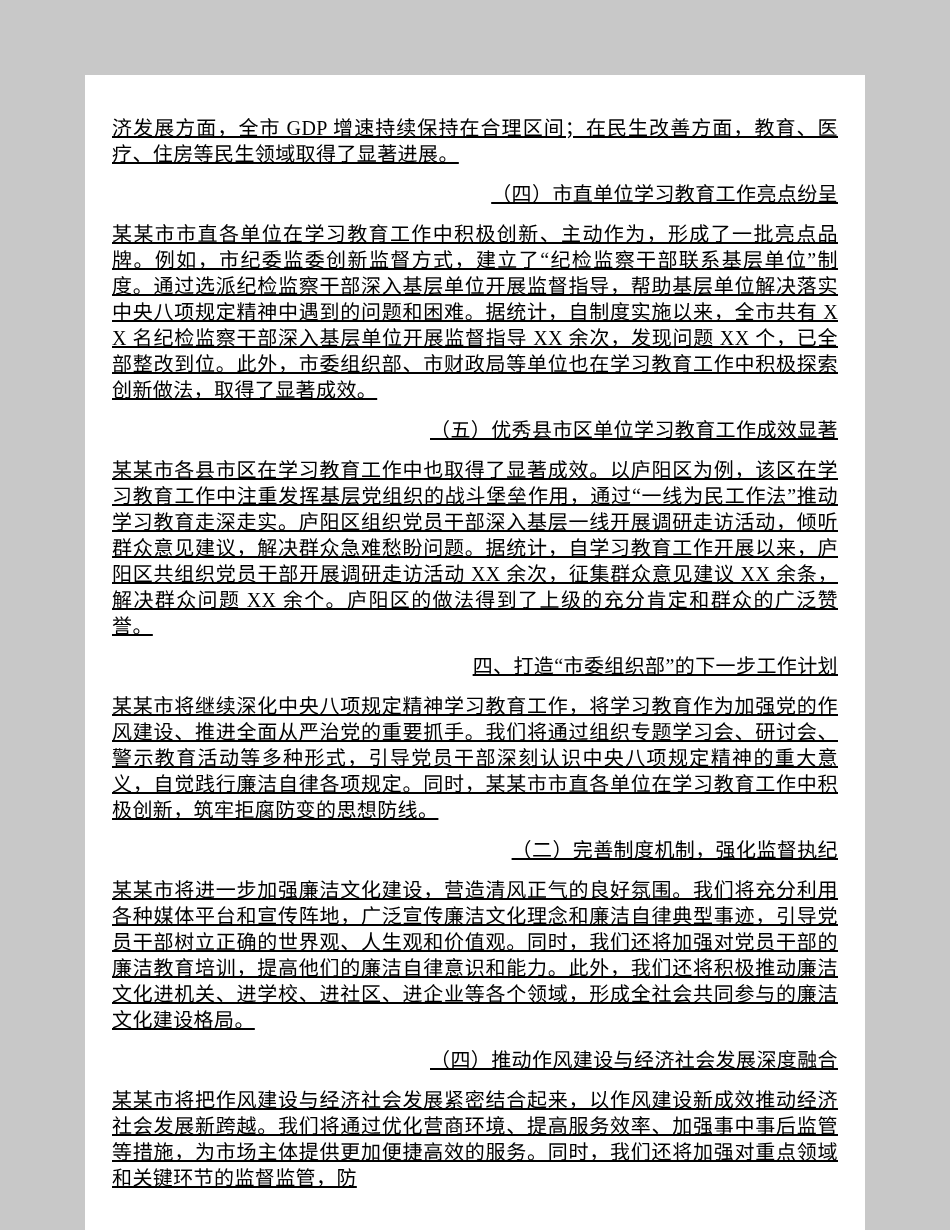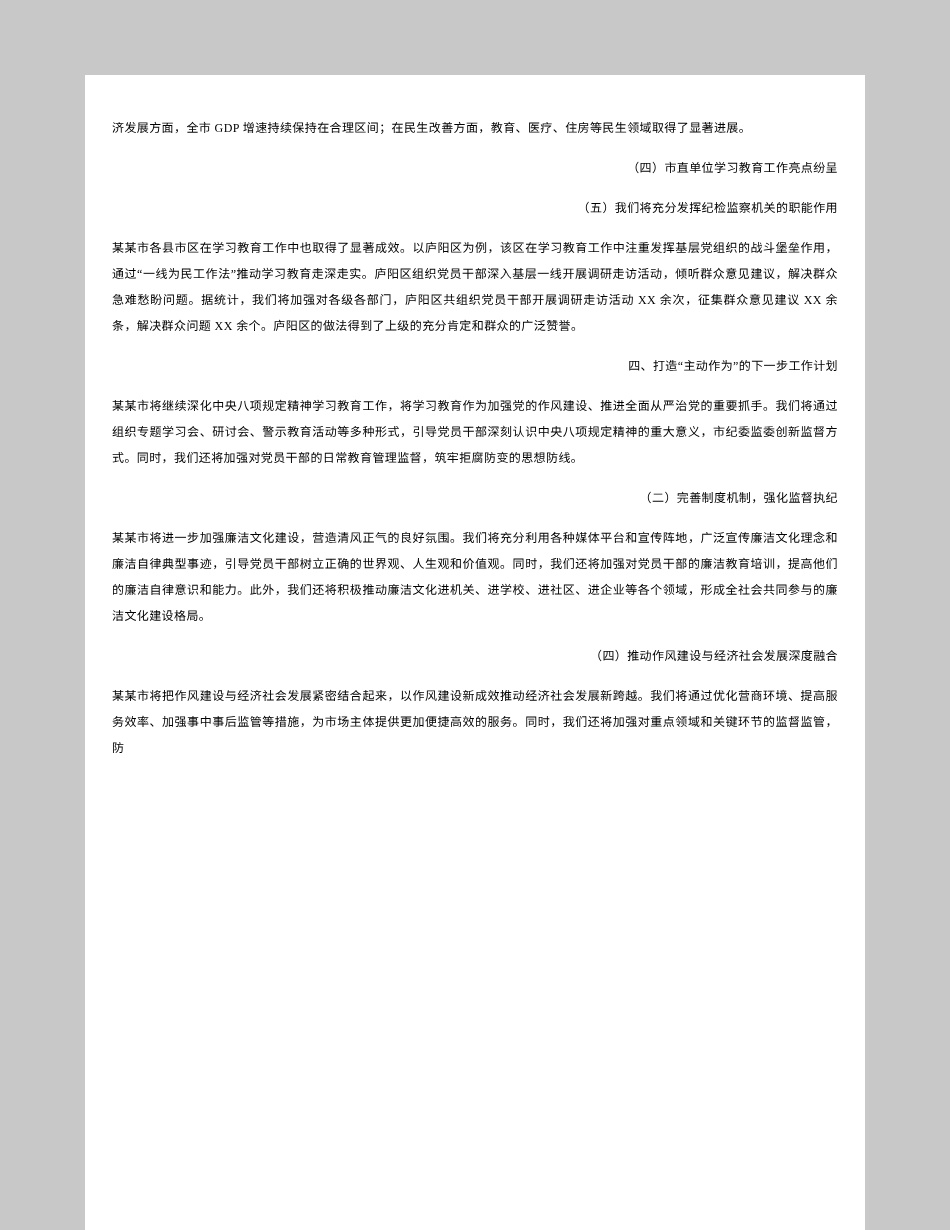--- a/index.html
+++ b/index.html
@@ -21,42 +21,44 @@
     position:absolute;
     left:85px;
     top:75px;
     width:780px;
     height:1160px;
     background:var(--paper);
     padding:40px 27px 30px 27px;
     overflow:hidden;
   }
   .doc p{
-    font-size:12px;
+    font-size:20px;
     line-height:26px;
     color:var(--ink);
     text-align:justify;
     text-justify:inter-ideograph;
     letter-spacing:0.4px;
     margin:0 0 14px 0;
     word-break:break-all;
+    text-decoration:underline;
   }
   .doc p.heading{
     text-align:right;
   }
 </style>
 </head>
 <body>
 
 <div class="page">
   <div class="doc">
       <p class="body">济发展方面，全市 GDP 增速持续保持在合理区间；在民生改善方面，教育、医疗、住房等民生领域取得了显著进展。</p>
       <p class="heading">（四）市直单位学习教育工作亮点纷呈</p>
-      <p class="heading">（五）我们将充分发挥纪检监察机关的职能作用</p>
-      <p class="body">某某市各县市区在学习教育工作中也取得了显著成效。以庐阳区为例，该区在学习教育工作中注重发挥基层党组织的战斗堡垒作用，通过“一线为民工作法”推动学习教育走深走实。庐阳区组织党员干部深入基层一线开展调研走访活动，倾听群众意见建议，解决群众急难愁盼问题。据统计，我们将加强对各级各部门，庐阳区共组织党员干部开展调研走访活动 XX 余次，征集群众意见建议 XX 余条，解决群众问题 XX 余个。庐阳区的做法得到了上级的充分肯定和群众的广泛赞誉。</p>
-      <p class="heading">四、打造“主动作为”的下一步工作计划</p>
-      <p class="body">某某市将继续深化中央八项规定精神学习教育工作，将学习教育作为加强党的作风建设、推进全面从严治党的重要抓手。我们将通过组织专题学习会、研讨会、警示教育活动等多种形式，引导党员干部深刻认识中央八项规定精神的重大意义，市纪委监委创新监督方式。同时，我们还将加强对党员干部的日常教育管理监督，筑牢拒腐防变的思想防线。</p>
+      <p class="body">某某市市直各单位在学习教育工作中积极创新、主动作为，形成了一批亮点品牌。例如，市纪委监委创新监督方式，建立了“纪检监察干部联系基层单位”制度。通过选派纪检监察干部深入基层单位开展监督指导，帮助基层单位解决落实中央八项规定精神中遇到的问题和困难。据统计，自制度实施以来，全市共有 XX 名纪检监察干部深入基层单位开展监督指导 XX 余次，发现问题 XX 个，已全部整改到位。此外，市委组织部、市财政局等单位也在学习教育工作中积极探索创新做法，取得了显著成效。</p>
+      <p class="heading">（五）优秀县市区单位学习教育工作成效显著</p>
+      <p class="body">某某市各县市区在学习教育工作中也取得了显著成效。以庐阳区为例，该区在学习教育工作中注重发挥基层党组织的战斗堡垒作用，通过“一线为民工作法”推动学习教育走深走实。庐阳区组织党员干部深入基层一线开展调研走访活动，倾听群众意见建议，解决群众急难愁盼问题。据统计，自学习教育工作开展以来，庐阳区共组织党员干部开展调研走访活动 XX 余次，征集群众意见建议 XX 余条，解决群众问题 XX 余个。庐阳区的做法得到了上级的充分肯定和群众的广泛赞誉。</p>
+      <p class="heading">四、打造“市委组织部”的下一步工作计划</p>
+      <p class="body">某某市将继续深化中央八项规定精神学习教育工作，将学习教育作为加强党的作风建设、推进全面从严治党的重要抓手。我们将通过组织专题学习会、研讨会、警示教育活动等多种形式，引导党员干部深刻认识中央八项规定精神的重大意义，自觉践行廉洁自律各项规定。同时，某某市市直各单位在学习教育工作中积极创新，筑牢拒腐防变的思想防线。</p>
       <p class="heading">（二）完善制度机制，强化监督执纪</p>
       <p class="body">某某市将进一步加强廉洁文化建设，营造清风正气的良好氛围。我们将充分利用各种媒体平台和宣传阵地，广泛宣传廉洁文化理念和廉洁自律典型事迹，引导党员干部树立正确的世界观、人生观和价值观。同时，我们还将加强对党员干部的廉洁教育培训，提高他们的廉洁自律意识和能力。此外，我们还将积极推动廉洁文化进机关、进学校、进社区、进企业等各个领域，形成全社会共同参与的廉洁文化建设格局。</p>
       <p class="heading">（四）推动作风建设与经济社会发展深度融合</p>
       <p class="body">某某市将把作风建设与经济社会发展紧密结合起来，以作风建设新成效推动经济社会发展新跨越。我们将通过优化营商环境、提高服务效率、加强事中事后监管等措施，为市场主体提供更加便捷高效的服务。同时，我们还将加强对重点领域和关键环节的监督监管，防</p>
     </div>
 </div>
 
 </body></html>

